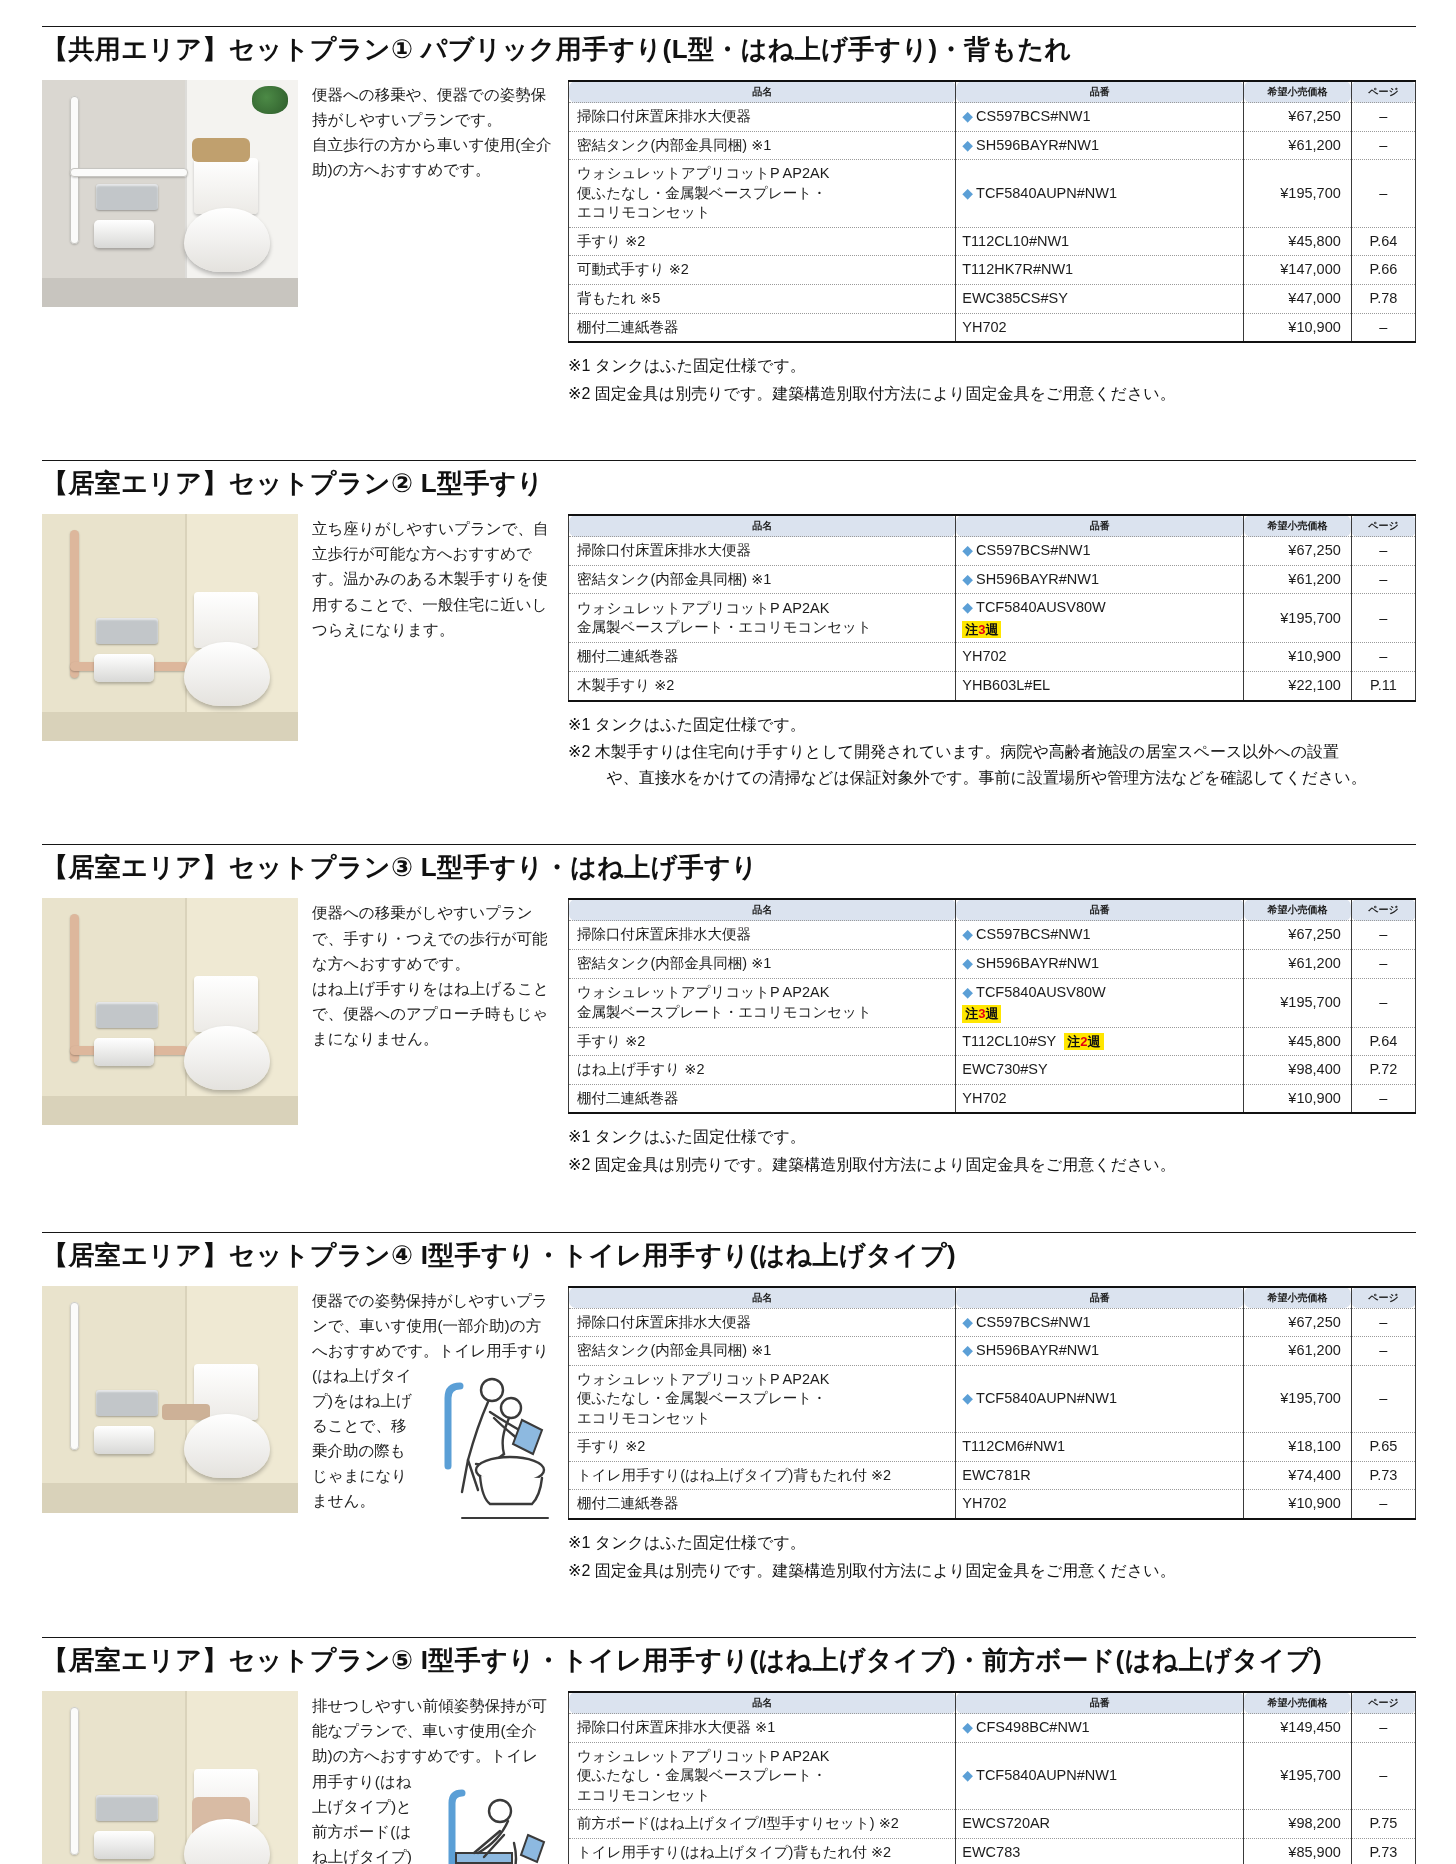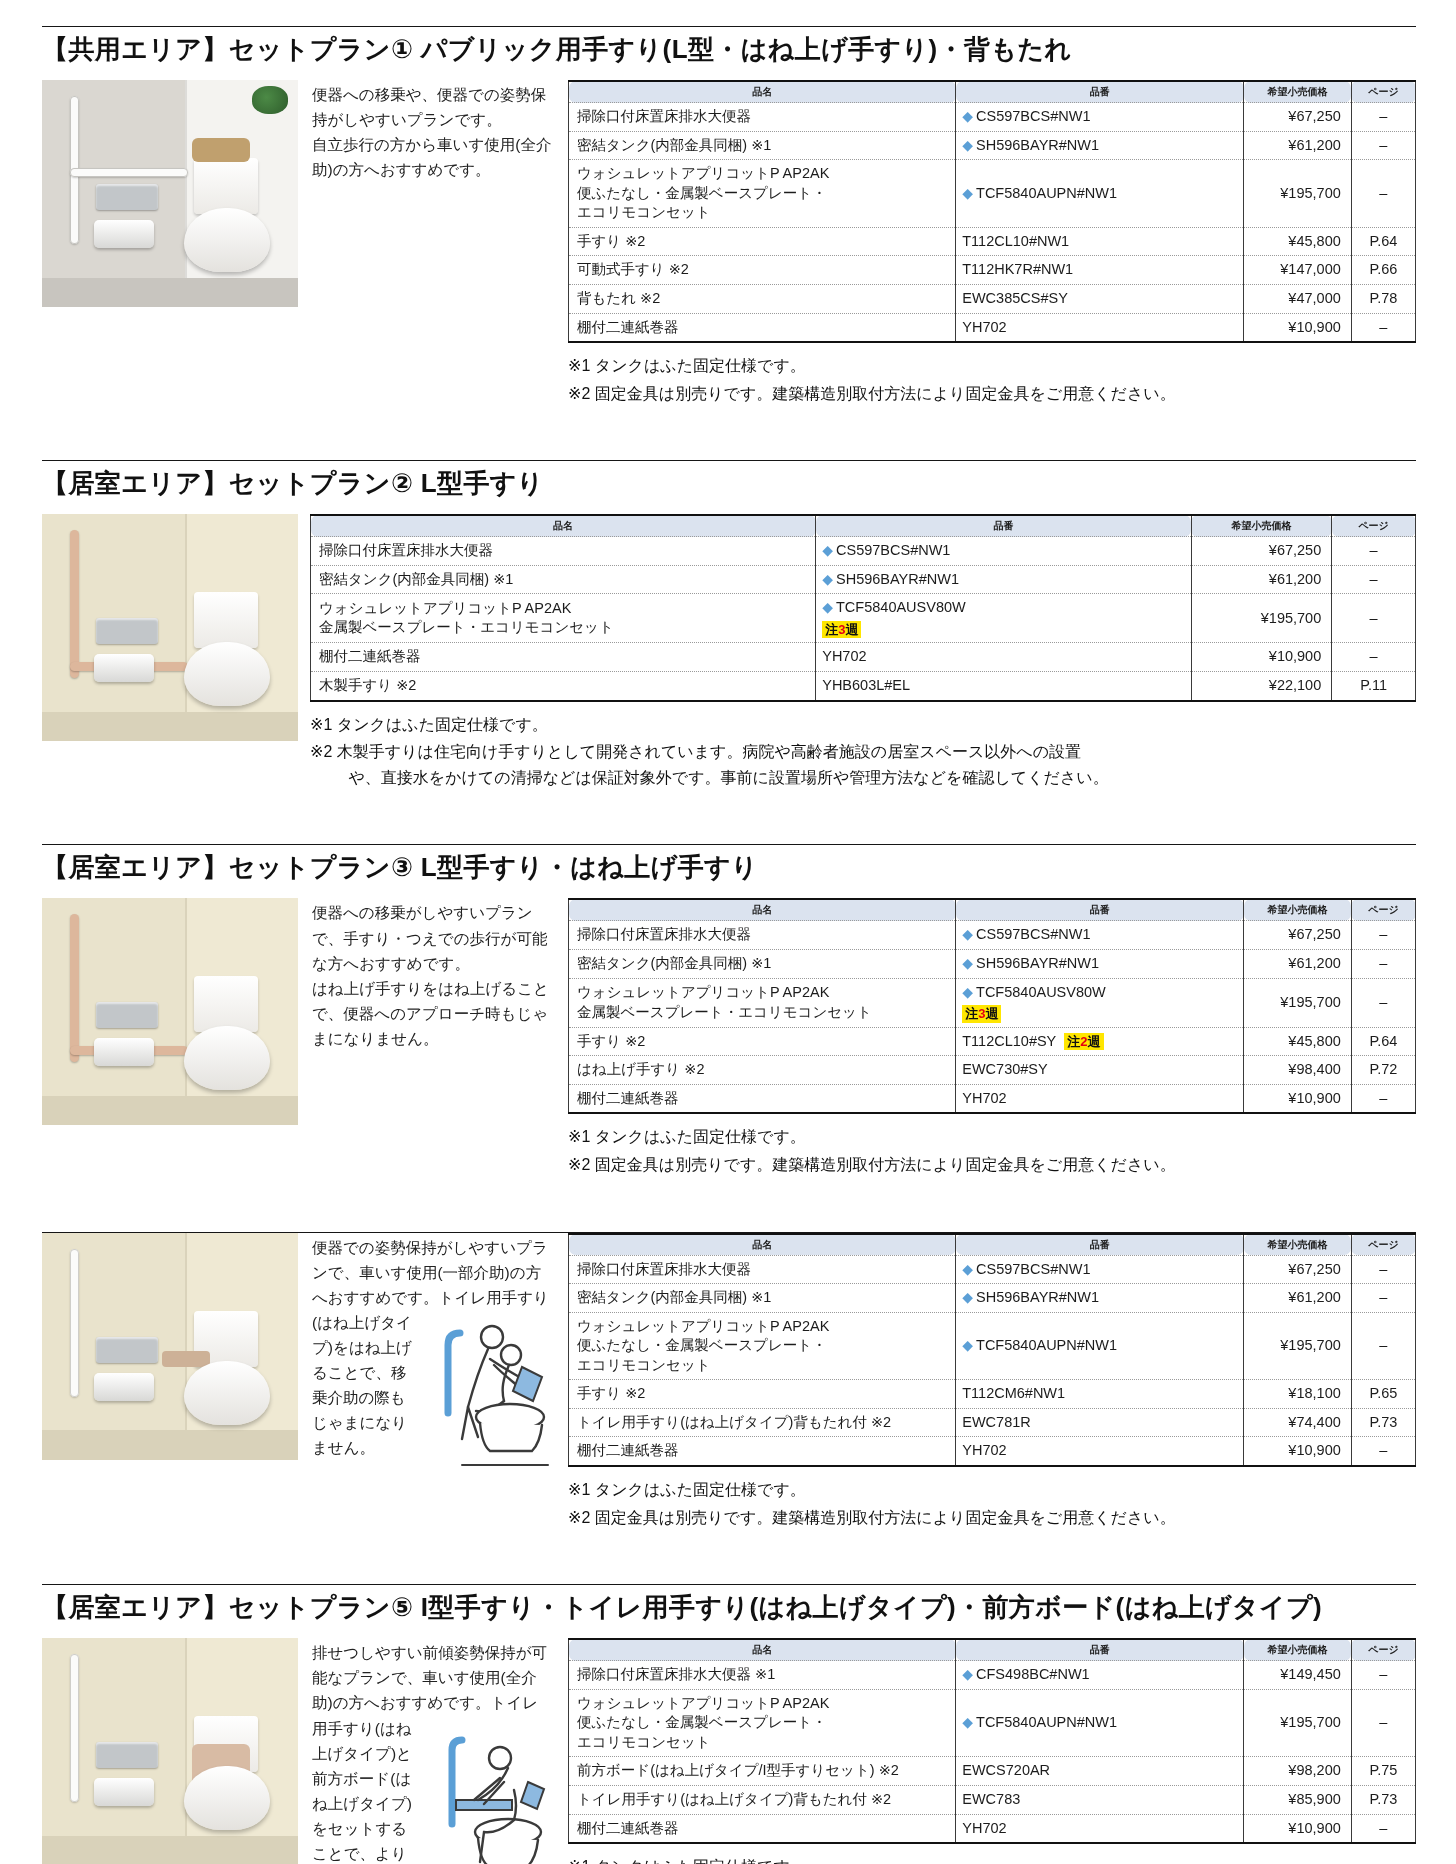--- a/index.html
+++ b/index.html
@@ -165,21 +165,21 @@
   </tr>
 
   <tr>
     <td class="name-cell">可動式手すり ※2</td>
     <td class="code-cell"><span class="code">T112HK7R#NW1</span></td>
     <td class="price-cell">¥147,000</td>
     <td class="page-cell">P.66</td>
   </tr>
 
   <tr>
-    <td class="name-cell">背もたれ ※2</td>
+    <td class="name-cell">背もたれ ※5</td>
     <td class="code-cell"><span class="code">EWC385CS#SY</span></td>
     <td class="price-cell">¥47,000</td>
     <td class="page-cell">P.78</td>
   </tr>
 
   <tr>
     <td class="name-cell">棚付二連紙巻器</td>
     <td class="code-cell"><span class="code">YH702</span></td>
     <td class="price-cell">¥10,900</td>
     <td class="page-cell">–</td>
@@ -207,20 +207,24 @@
         <div class="ph-rail-v"></div>
         <div class="ph-rail-h"></div>
         <div class="ph-panel"></div>
         <div class="ph-paper"></div>
         <div class="ph-tank"></div>
 
         <div class="ph-bowl"></div>
 
       </div>
 
+      <div class="desc-wrap">
+
+        <p class="desc">立ち座りがしやすいプランで、自立歩行が可能な方へおすすめです。温かみのある木製手すりを使用することで、一般住宅に近いしつらえになります。</p>
+      </div>
 
       <div class="table-block">
         <table class="plan-table">
           <colgroup>
                 <col style="width:374px">
                 <col style="width:278px">
                 <col style="width:104px">
                 <col style="width:62px">
               </colgroup>
           <thead>
@@ -368,20 +372,21 @@
   <p class="footnote">※1 タンクはふた固定仕様です。</p>
 
   <p class="footnote">※2 固定金具は別売りです。建築構造別取付方法により固定金具をご用意ください。</p>
 </div>
       </div>
 
     </div>
   </section>
 
   <section class="section s4">
+    <h2 class="title">【居室エリア】セットプラン④ I型手すり・トイレ用手すり(はね上げタイプ)</h2>
     <div class="content">
 
       <div class="photo">
         <div class="ph-wall-r"></div>
         <div class="ph-corner"></div>
         <div class="ph-floor"></div>
         <div class="ph-rail-v"></div>
 
         <div class="ph-panel"></div>
         <div class="ph-paper"></div>

